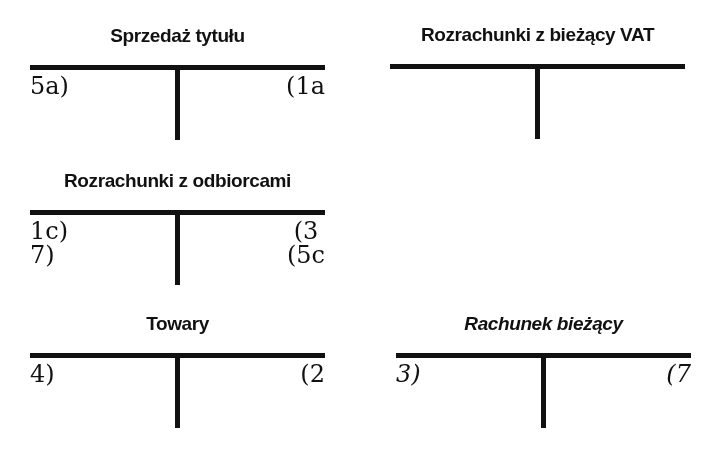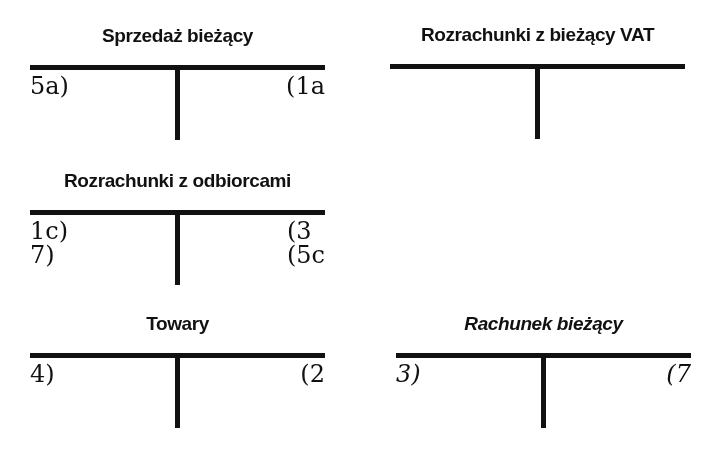--- a/index.html
+++ b/index.html
@@ -45,30 +45,30 @@
     display: flex;
     justify-content: space-between;
     padding-top: 4px;
     font-family: "DejaVu Serif", serif;
     font-size: 24px;
     line-height: 24px;
     color: var(--ink);
   }
   .entry { display: block; }
   .debit  { text-align: left; }
-  .credit { text-align: left; }
+  .credit { text-align: center; }
 </style>
 </head>
 <body>
 
 <div class="canvas">
 
   <div class="account a1">
     <div class="account-title">
-      <span class="title-line">Sprzedaż bieżący</span>
+      <span class="title-line">Sprzedaż tytułu</span>
       <span class="title-line"></span>
     </div>
     <div class="tee">
       <div class="stem"></div>
       <div class="entries">
         <div class="debit">
           <span class="entry">5a)</span>
         </div>
         <div class="credit">
           <span class="entry">(1a</span>

